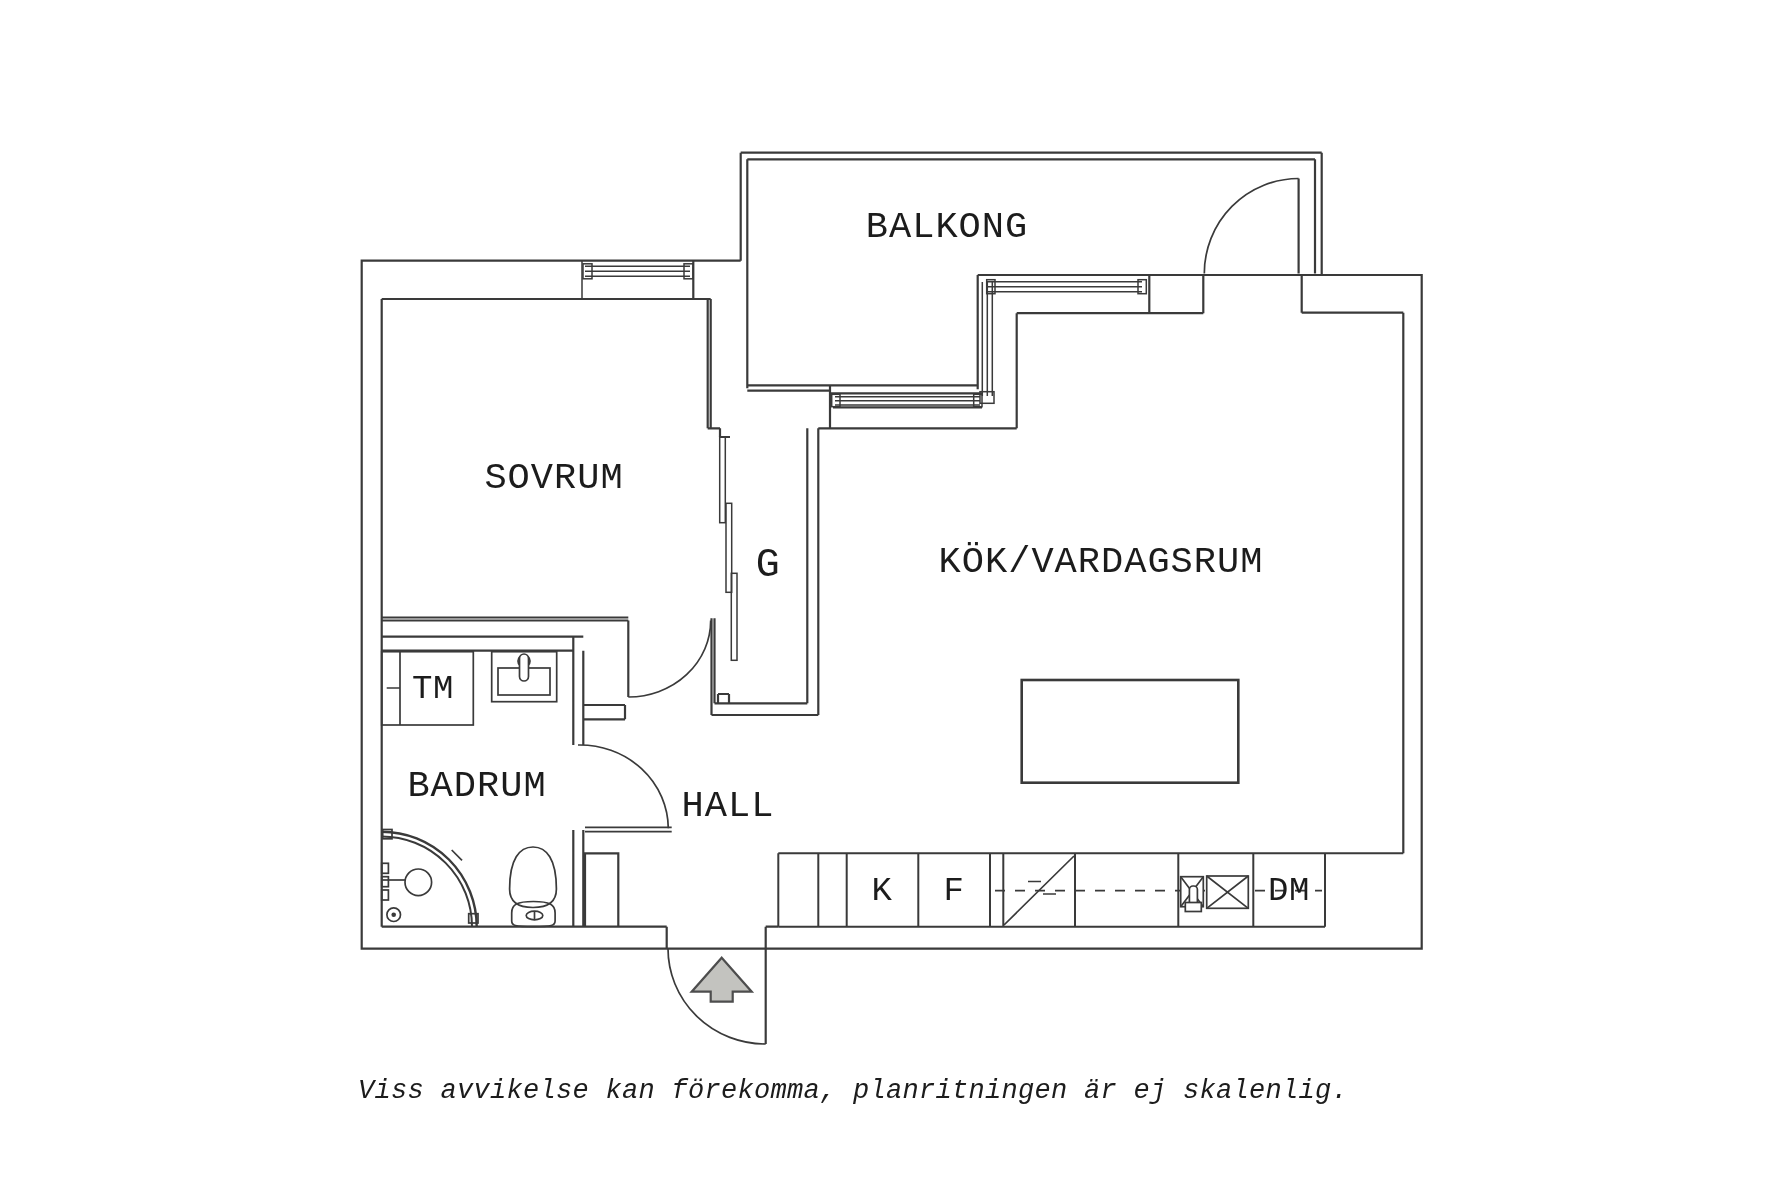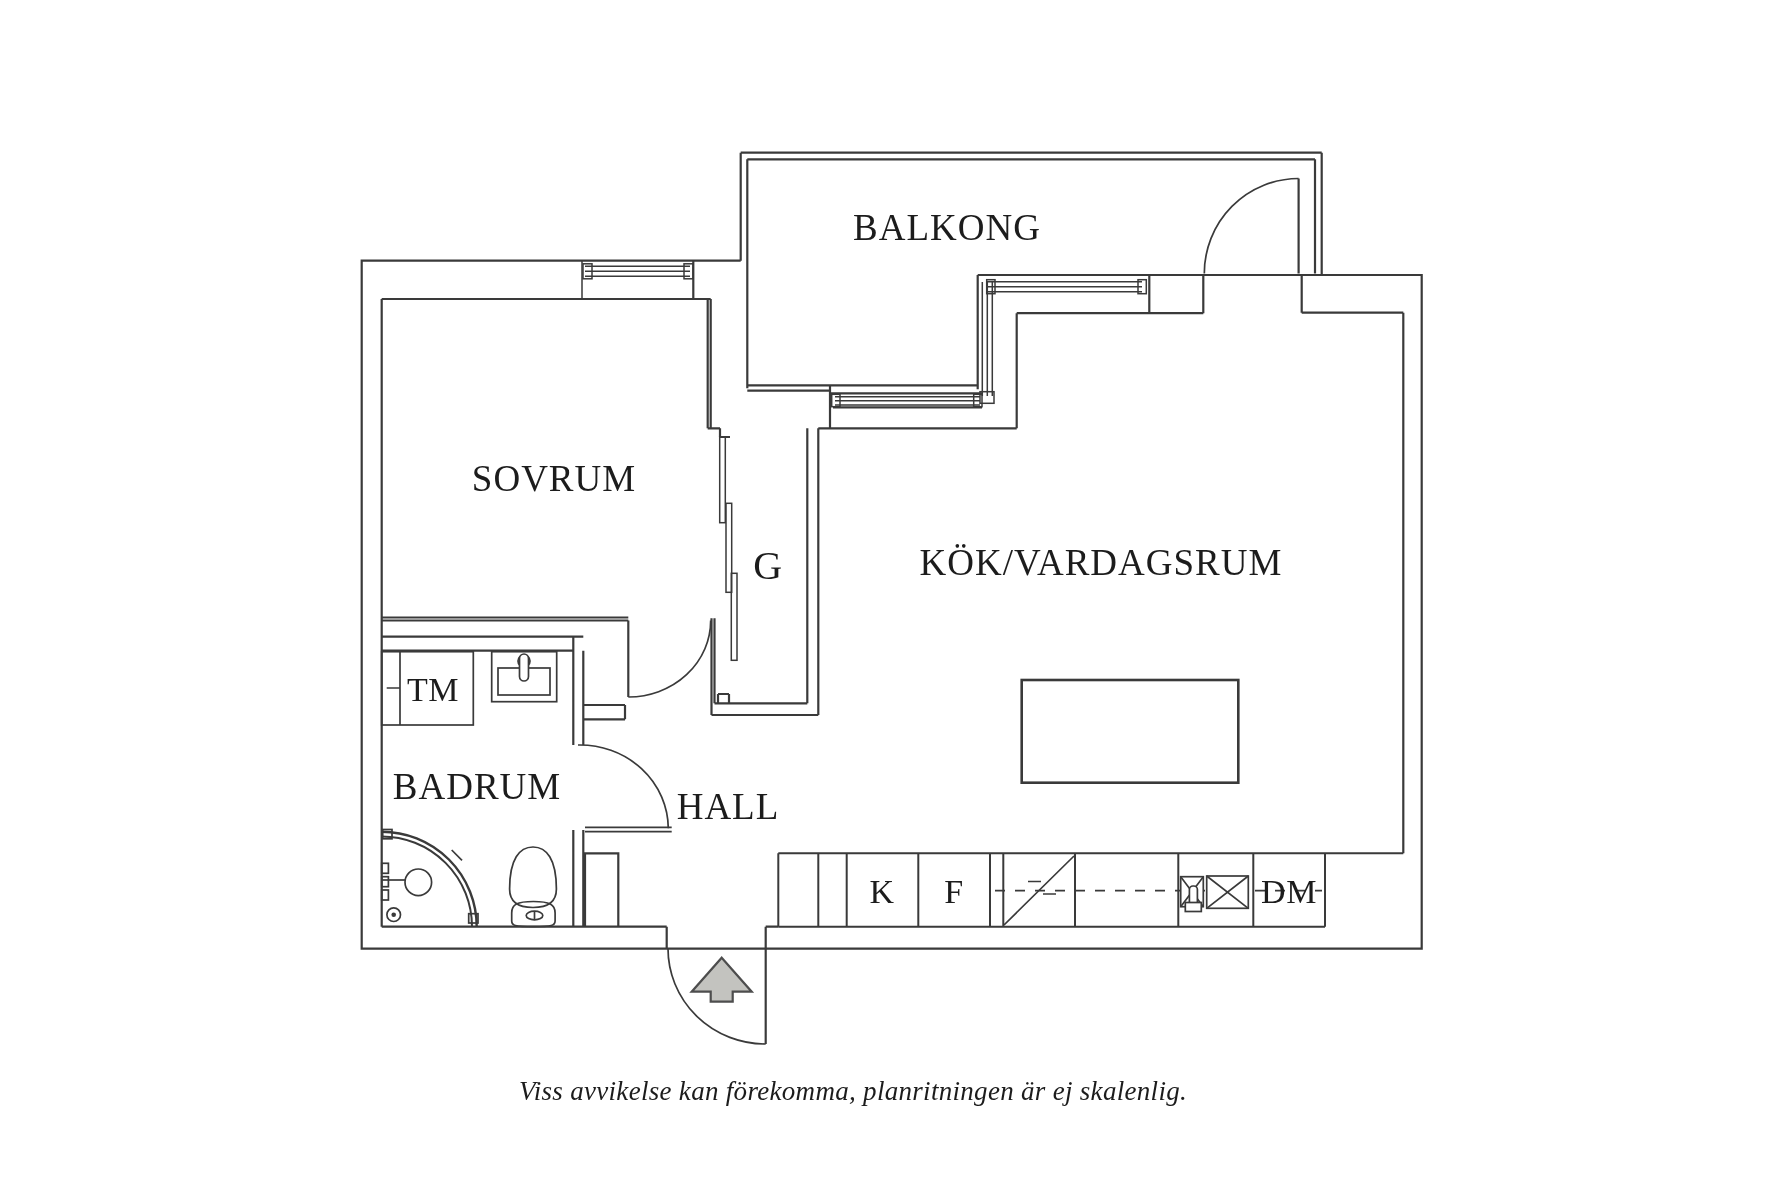--- a/index.html
+++ b/index.html
@@ -1,17 +1,17 @@
 <!DOCTYPE html>
 <html><head>
 <meta charset="utf-8">
 <style>
   html,body{margin:0;padding:0;background:#ffffff;}
   .stage{position:relative;width:1780px;height:1187px;background:#ffffff;overflow:hidden;
-         font-family:Liberation Serif, serif;}
+         font-family:Liberation Mono, monospace;}
   svg{display:block;}
   .room-label{font-size:37px;letter-spacing:1px;}
   .g-label{font-size:40px;letter-spacing:0.5px;}
   .appliance-label{font-size:34px;letter-spacing:0.5px;}
   .caption-label{font-size:27px;font-style:italic;letter-spacing:0.3px;}
 </style>
 </head>
 <body>
 
 <div class="stage">

